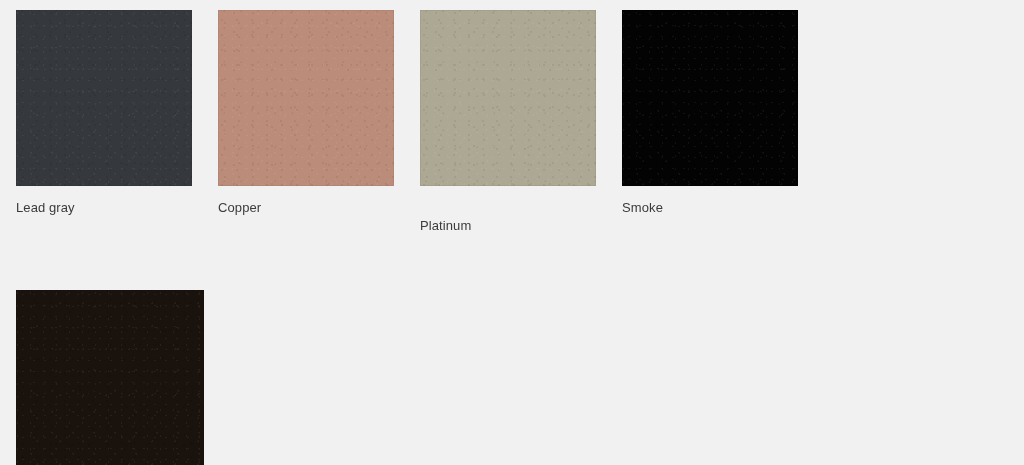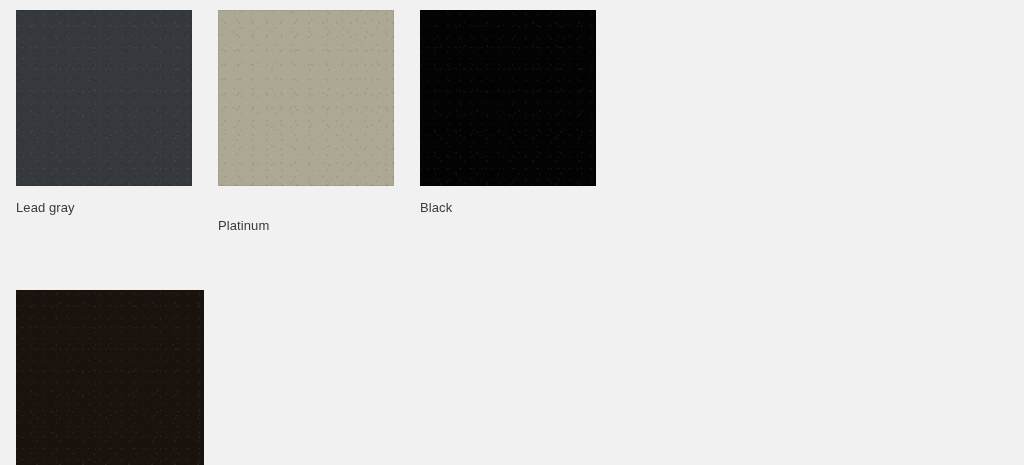--- a/index.html
+++ b/index.html
@@ -95,30 +95,34 @@
 
 <div class="gallery">
 
   <div class="swatch-row row-1">
 
     <div class="swatch-cell">
       <div class="swatch-chip" style="background-color: rgb(53, 56, 60);"></div>
       <div class="swatch-label" style="color: rgb(59, 59, 59);">Lead gray</div>
     </div>
 
+    <div class="swatch-cell">
+      <div class="swatch-chip" style="background-color: rgb(188, 140, 123);"></div>
+      <div class="swatch-label" style="color: rgb(59, 59, 59);">Copper</div>
+    </div>
 
 
     <div class="swatch-cell">
       <div class="swatch-chip" style="background-color: rgb(173, 168, 147);"></div>
       <div class="swatch-label" style="color: rgb(59, 59, 59); margin-top: 32px;">Platinum</div>
     </div>
 
     <div class="swatch-cell">
       <div class="swatch-chip" style="background-color: rgb(3, 3, 3);"></div>
-      <div class="swatch-label" style="color: rgb(59, 59, 59);">Black</div>
+      <div class="swatch-label" style="color: rgb(59, 59, 59);">Smoke</div>
     </div>
 
   </div>
 
   <div class="swatch-row row-2">
 
     <div class="swatch-cell">
       <div class="swatch-chip" style="background-color: rgb(26, 18, 13);"></div>
       <div class="swatch-label" style="color: rgb(59, 59, 59);">Smoke</div>
     </div>

